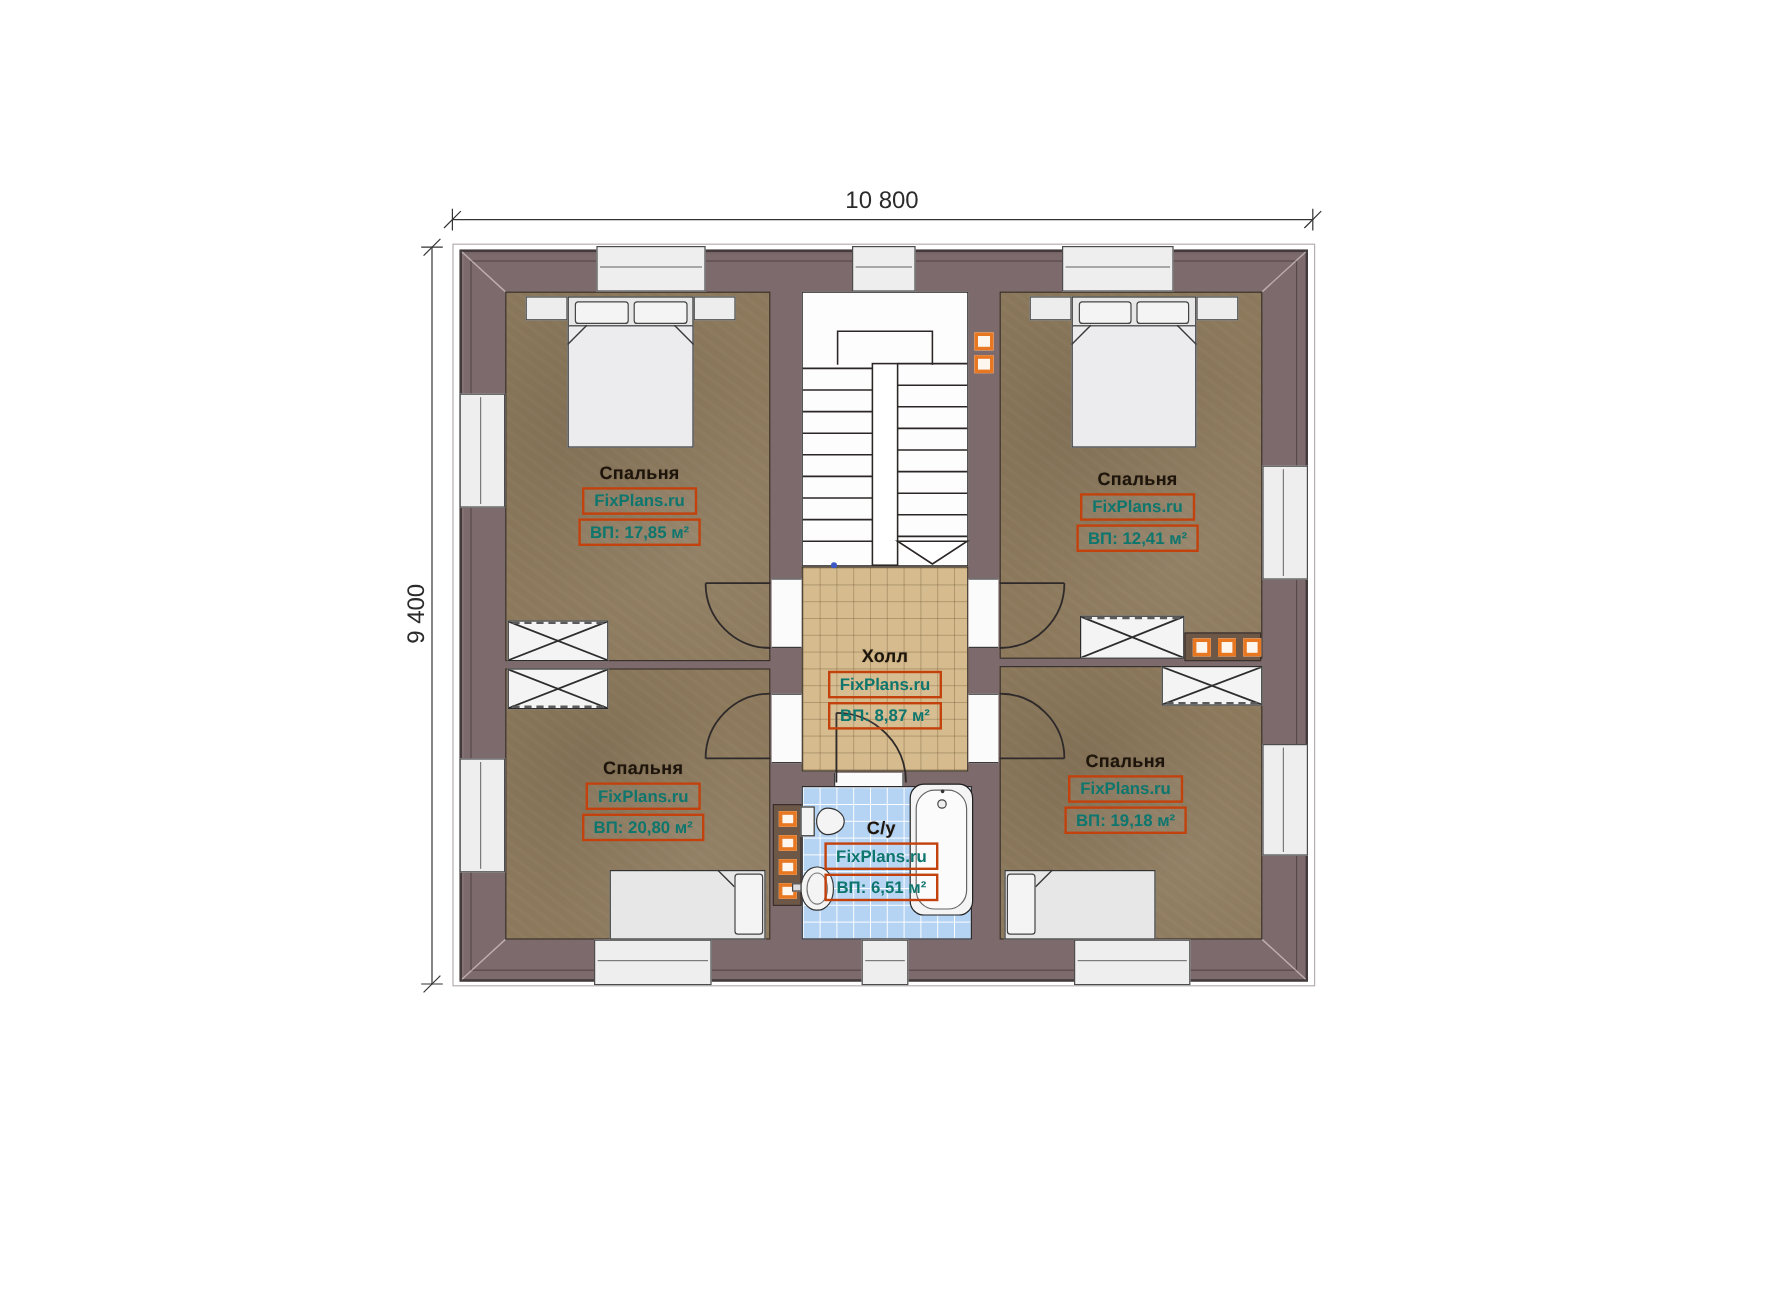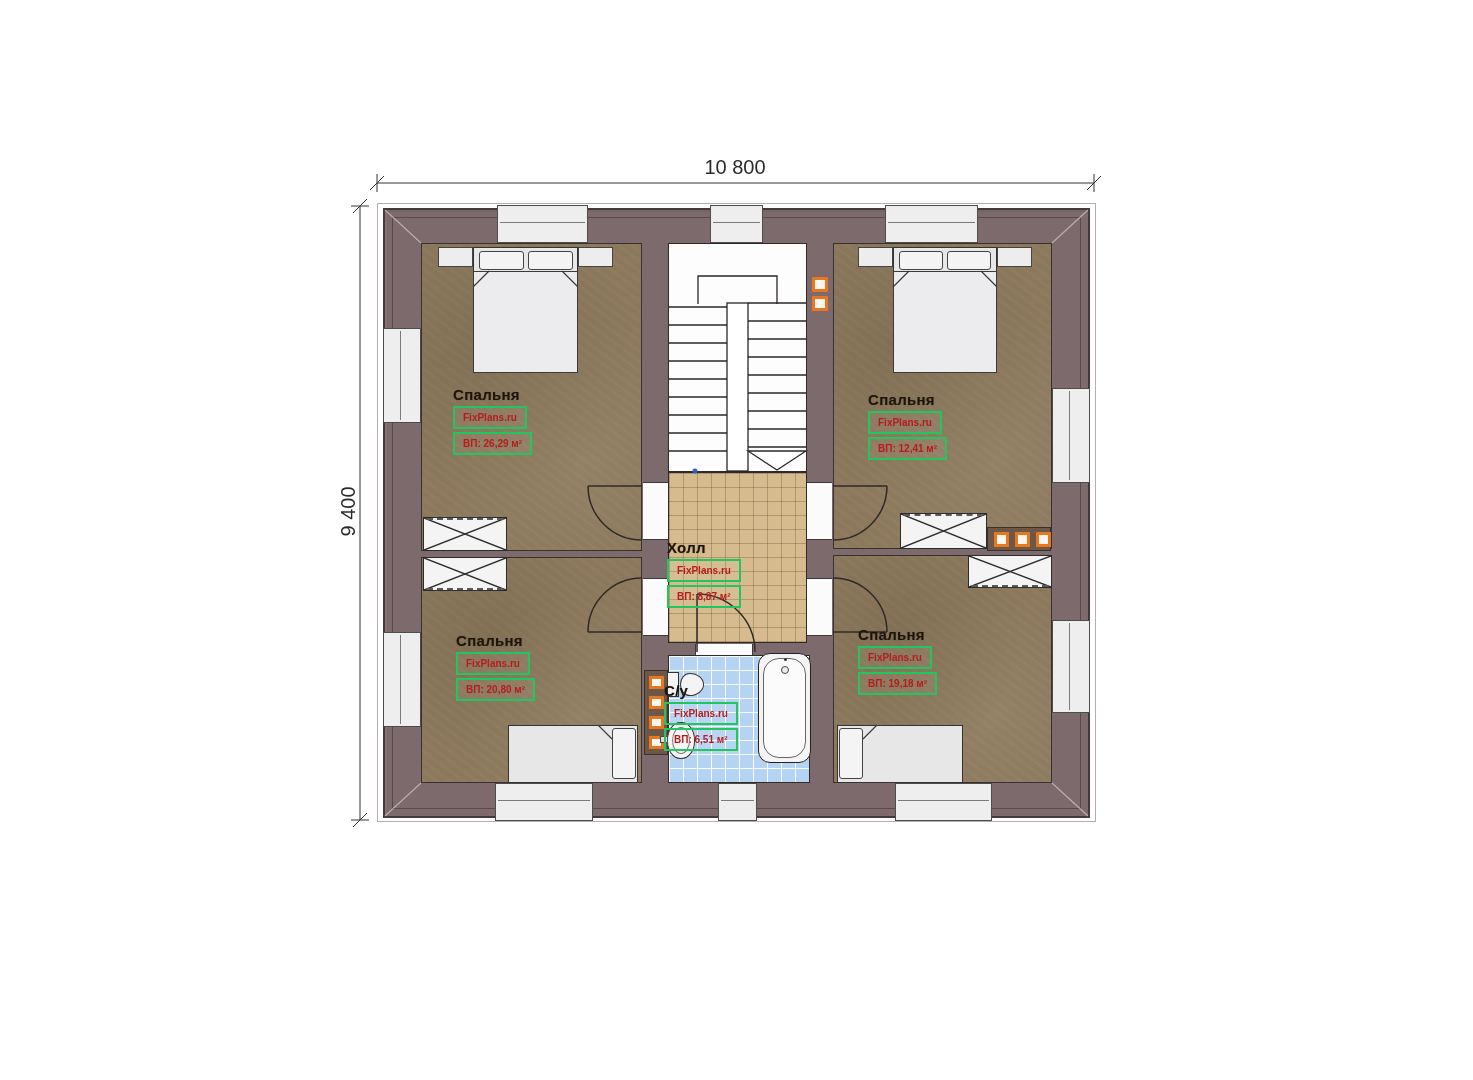--- a/index.html
+++ b/index.html
@@ -41,24 +41,24 @@
   .bed-blanket{background:#ececee;border:1px solid #3a3a3a;}
   .pillow{background:#f4f4f4;border:1px solid #444;border-radius:3px;}
   .nightstand{background:#ededed;border:1px solid #444;}
   .vent-block{background:#6d5848;border:1px solid #3a312f;}
   .vent-sq{position:absolute;background:#fdf6ee;border:3px solid #e87722;box-sizing:border-box;}
   
   .tub{background:#f4f4f4;border:1.5px solid #222;border-radius:12px;}
   .tub-inner{border:1px solid #666;border-radius:16px;background:#fbfbfb;}
   .fix{background:#f4f4f4;border:1.2px solid #333;}
   
-  .room-label{text-align:left;color:#20160c;z-index:30;}
+  .room-label{text-align:center;color:#20160c;z-index:30;}
   .rname{font-weight:bold;font-size:15px;letter-spacing:.3px;color:#1d140b;text-shadow:0 0 1px rgba(40,25,10,.35);}
-  .lbox{display:inline-block;border:2px solid #22c55e;padding:0 8px;font-size:10px;font-weight:bold;
-        margin-top:3px;line-height:19px;background:rgba(255,255,255,.05);color:#b91c1c;}
+  .lbox{display:inline-block;border:2px solid #c2410c;padding:0 8px;font-size:14px;font-weight:bold;
+        margin-top:3px;line-height:19px;background:rgba(255,255,255,.05);color:#0f766e;}
   .lbox-row{line-height:0;}
   .dim-label{font-size:20px;color:#2b2b2b;text-align:center;}
   .dim-label-v{transform:rotate(-90deg);transform-origin:center;}
   svg.overlay{position:absolute;left:0;top:0;z-index:20;pointer-events:none;}
 </style>
 </head>
 <body>
 
 <div class="page">
 
@@ -223,21 +223,21 @@
     <g stroke="#3a3a3a" stroke-width="1.2" fill="#ffffff">
       <path d="M473 267 L489 251 M578 267 L562 251"></path>
       <path d="M893 267 L909 251 M997 267 L981 251"></path>
       <path d="M612 719 L598 705 M863 719 L877 705"></path>
     </g>
   </svg>
 
   <div class="abs room-label" style="left:453px;top:366px;width:160px;">
     <div class="rname">Спальня</div>
     <div class="lbox-row"><span class="lbox">FixPlans.ru</span></div>
-    <div class="lbox-row"><span class="lbox">ВП: 26,29 м²</span></div>
+    <div class="lbox-row"><span class="lbox">ВП: 17,85 м²</span></div>
   </div>
   <div class="abs room-label" style="left:868px;top:371px;width:160px;">
     <div class="rname">Спальня</div>
     <div class="lbox-row"><span class="lbox">FixPlans.ru</span></div>
     <div class="lbox-row"><span class="lbox">ВП: 12,41 м²</span></div>
   </div>
   <div class="abs room-label" style="left:456px;top:612px;width:160px;">
     <div class="rname">Спальня</div>
     <div class="lbox-row"><span class="lbox">FixPlans.ru</span></div>
     <div class="lbox-row"><span class="lbox">ВП: 20,80 м²</span></div>

